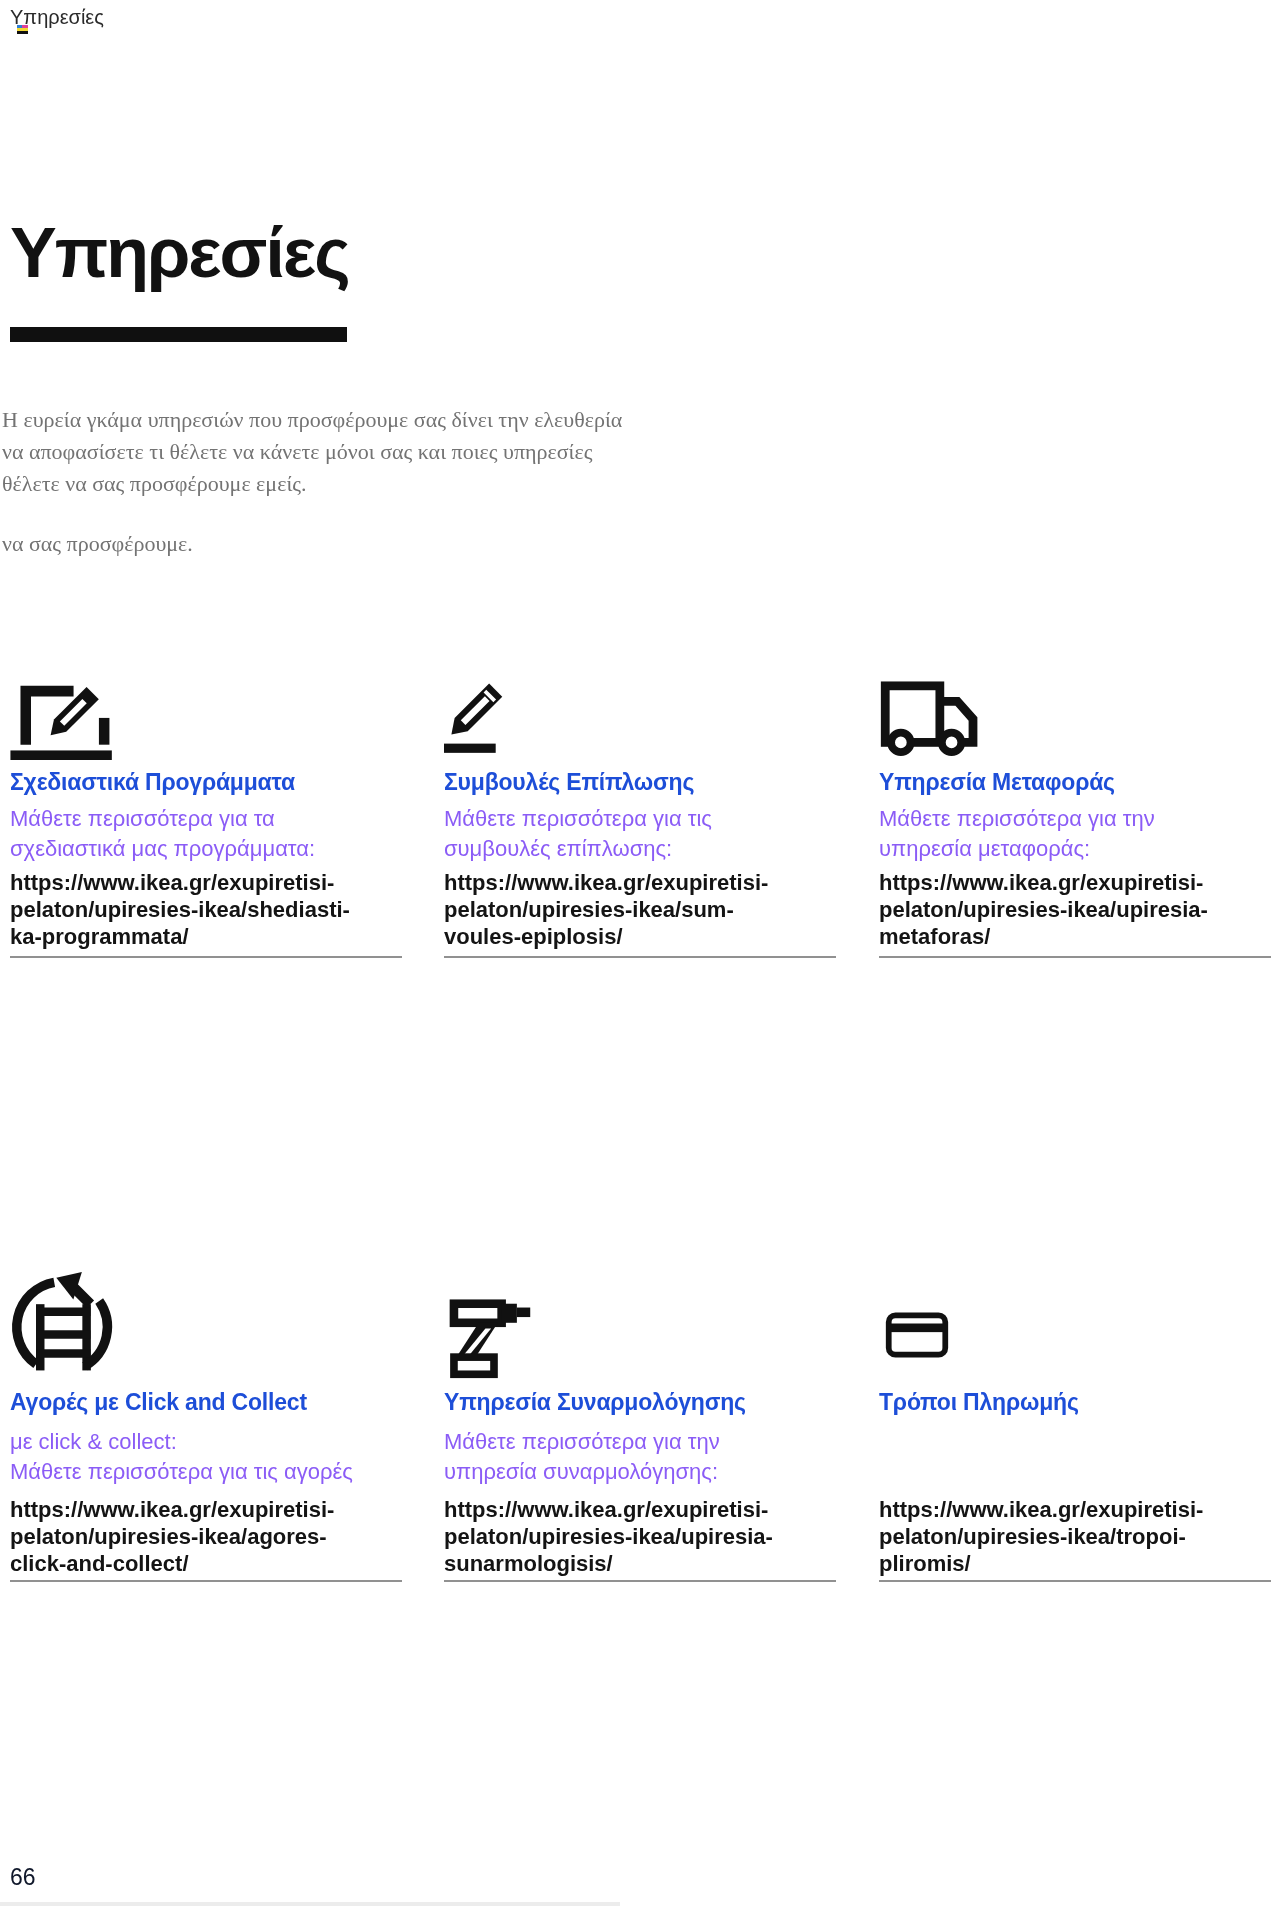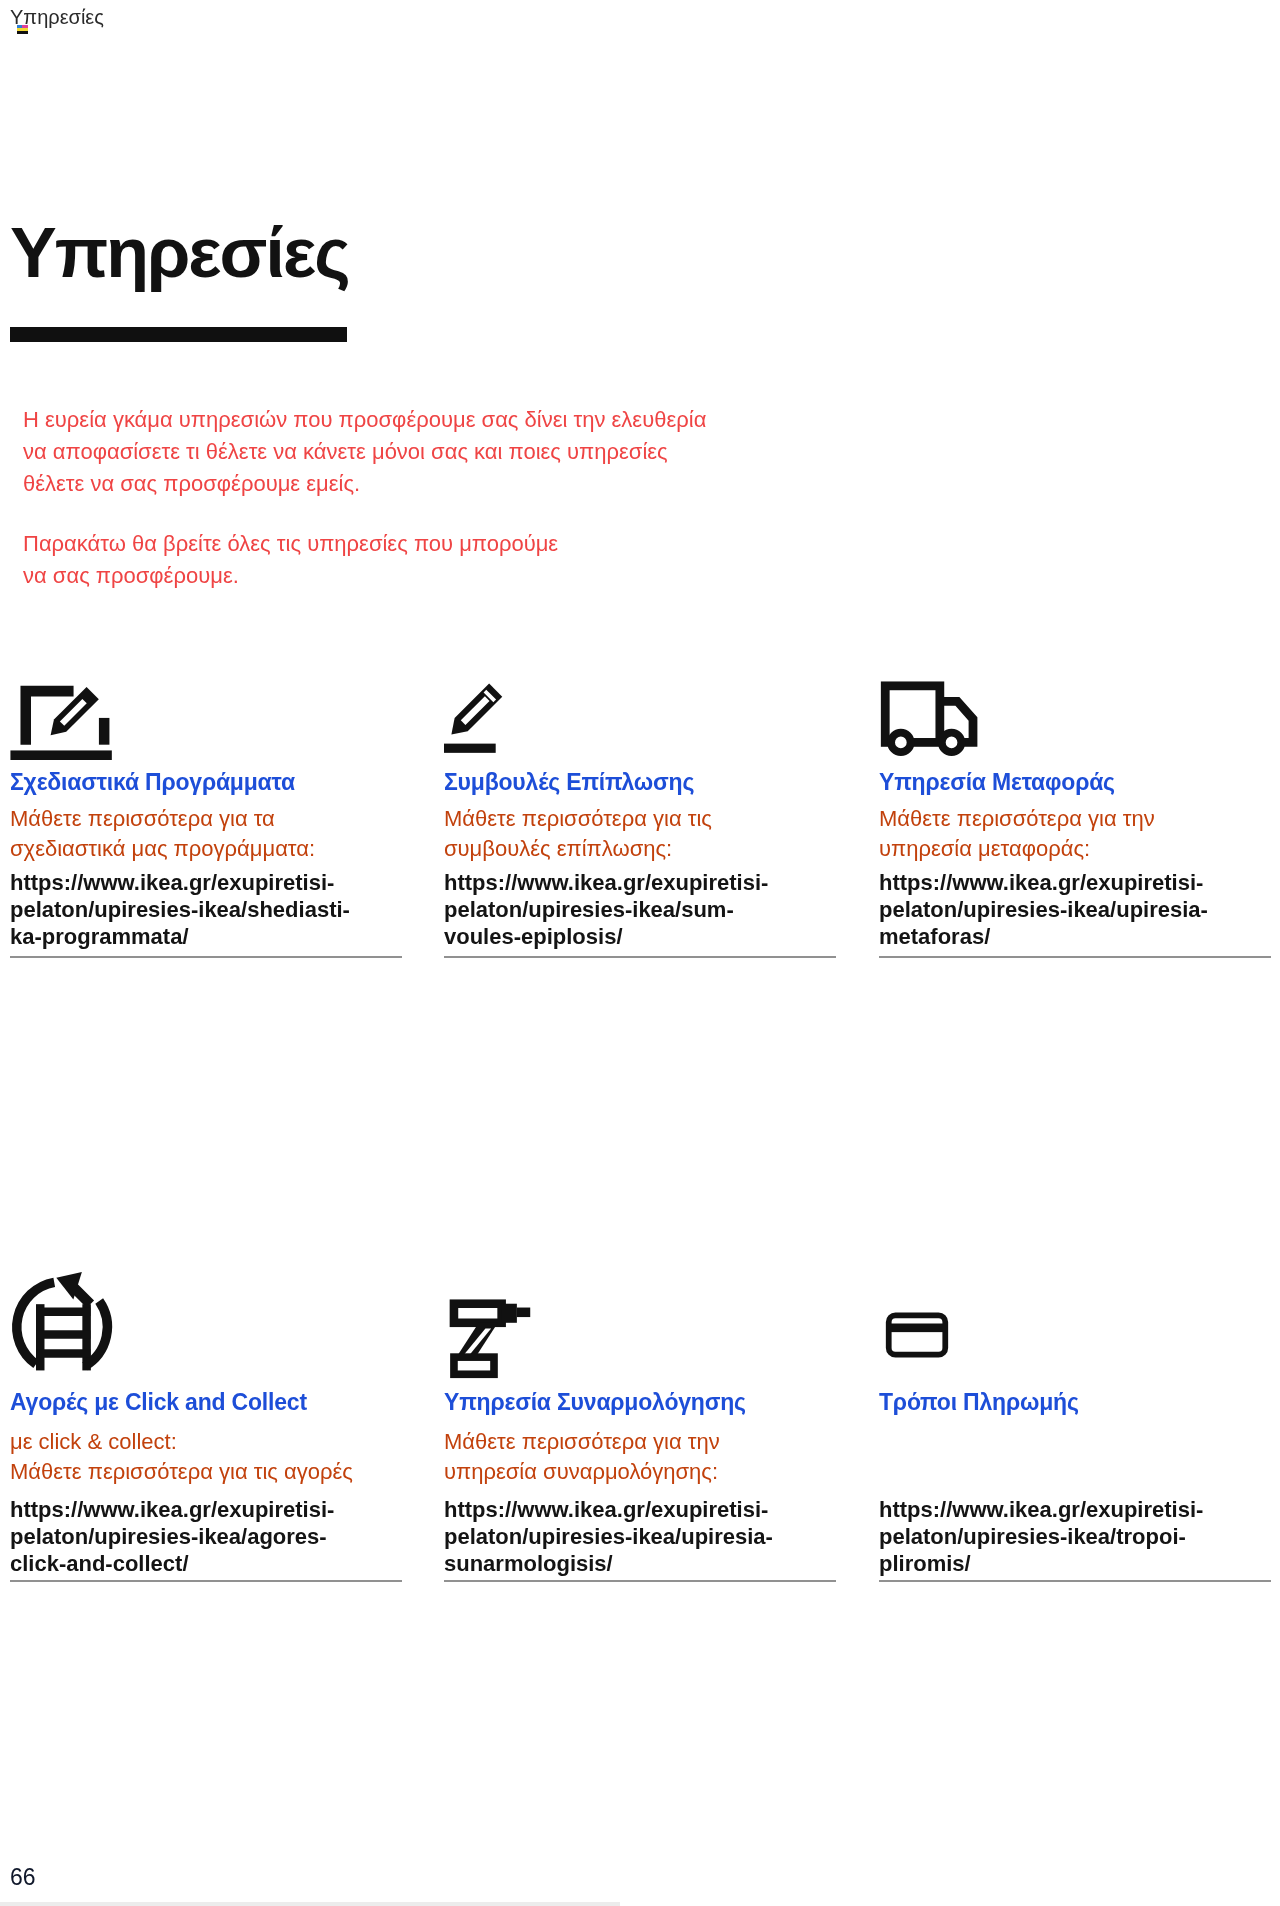--- a/index.html
+++ b/index.html
@@ -28,38 +28,38 @@
   
   .page-title {
     position:absolute; top:170px; left:10px;
     font-size:70px; font-weight:700; letter-spacing:-2px;
     color:#121212; line-height:1.05; white-space:nowrap;
   }
   .title-rule {
     position:absolute; top:327px; left:10px;
     width:337px; height:15px; background:#101010;
   }
-  .intro { position:absolute; left:23px; font-size:22px; line-height:32px; color:#ef4444; }
+  .intro { position:absolute; left:2px; font-size:22px; line-height:32px; color:#737373;font-family:Liberation Serif, serif; }
   .intro span { display:block; white-space:nowrap; }
   .intro-1 { top:404px; }
   .intro-2 { top:528px; }
 
   
   .cell { position:absolute; width:392px; }
   .row1 { top:672px; height:286px; }
   .row2 { top:1272px; height:310px; }
   .icon-slot { position:absolute; }
   .svc-title {
     position:absolute; left:0;
     font-size:23px; font-weight:700; letter-spacing:-0.2px;
     color:#1d4ed8; white-space:nowrap;
   }
   .row1 .svc-title { top:97px; }
   .row2 .svc-title { top:117px; }
-  .svc-body { position:absolute; left:0; font-size:22px; line-height:30px; color:#c2410c; }
+  .svc-body { position:absolute; left:0; font-size:22px; line-height:30px; color:#8b5cf6; }
   .row1 .svc-body { top:132px; }
   .row2 .svc-body { top:155px; }
   .svc-link { position:absolute; left:0; font-size:22px; font-weight:700; line-height:27px; color:#141414; }
   .row1 .svc-link { top:197px; }
   .row2 .svc-link { top:224px; }
   .svc-body span, .svc-link span { display:block; white-space:nowrap; }
   .divider { position:absolute; left:0; bottom:0; width:100%; border-bottom:2px solid #919191; }
 
   .icon-svg { display:block; }
 
@@ -84,21 +84,20 @@
 
 <h1 class="page-title">Υπηρεσίες</h1>
 <div class="title-rule"></div>
 
 <div class="intro intro-1">
   <span>Η ευρεία γκάμα υπηρεσιών που προσφέρουμε σας δίνει την ελευθερία</span>
   <span>να αποφασίσετε τι θέλετε να κάνετε μόνοι σας και ποιες υπηρεσίες</span>
   <span>θέλετε να σας προσφέρουμε εμείς.</span>
 </div>
 <div class="intro intro-2">
-  <span>Παρακάτω θα βρείτε όλες τις υπηρεσίες που μπορούμε</span>
   <span>να σας προσφέρουμε.</span>
 </div>
 
 <div class="cell row1" style="left:10px;">
   <div class="icon-slot" style="top:0;left:0;">
     <svg class="icon-svg" width="108" height="88" viewBox="0 0 112 92">
       <rect x="0" y="82" width="106" height="10" fill="#111"></rect>
       <path d="M16 76 V20 H66" fill="none" stroke="#111" stroke-width="11"></path>
       <path d="M98 48 V76" fill="none" stroke="#111" stroke-width="11"></path>
       <polygon points="42,66 45.5,49.7 79.6,15.6 92.4,28.4 58.3,62.5" fill="#111"></polygon>

